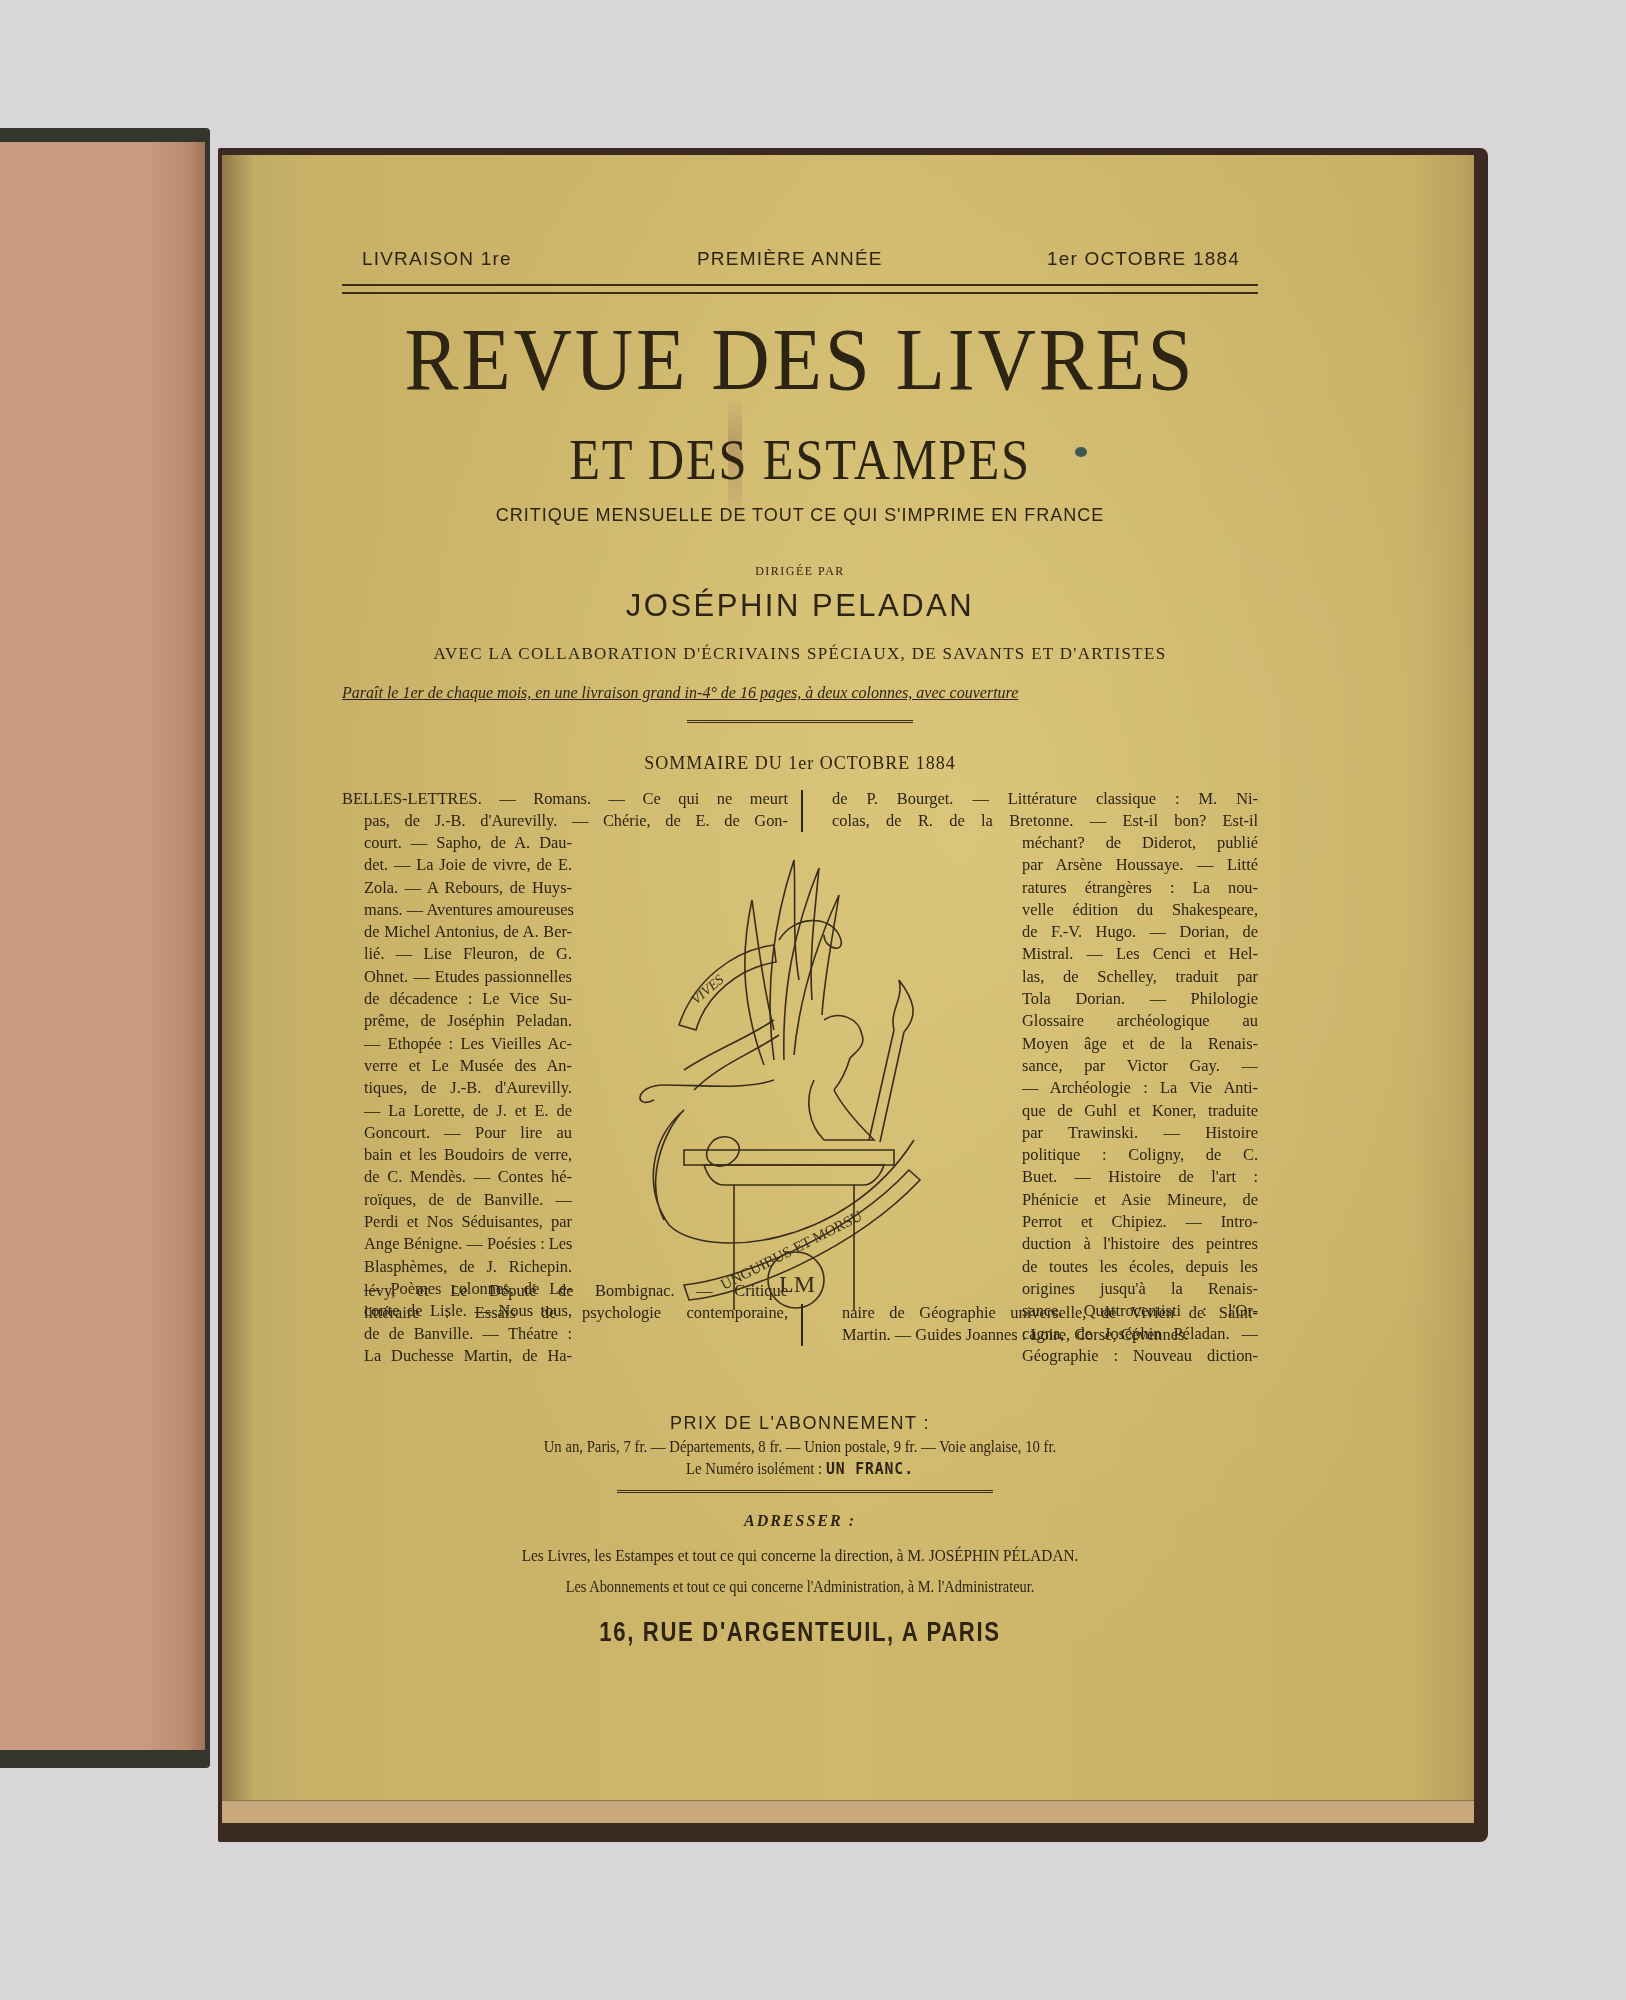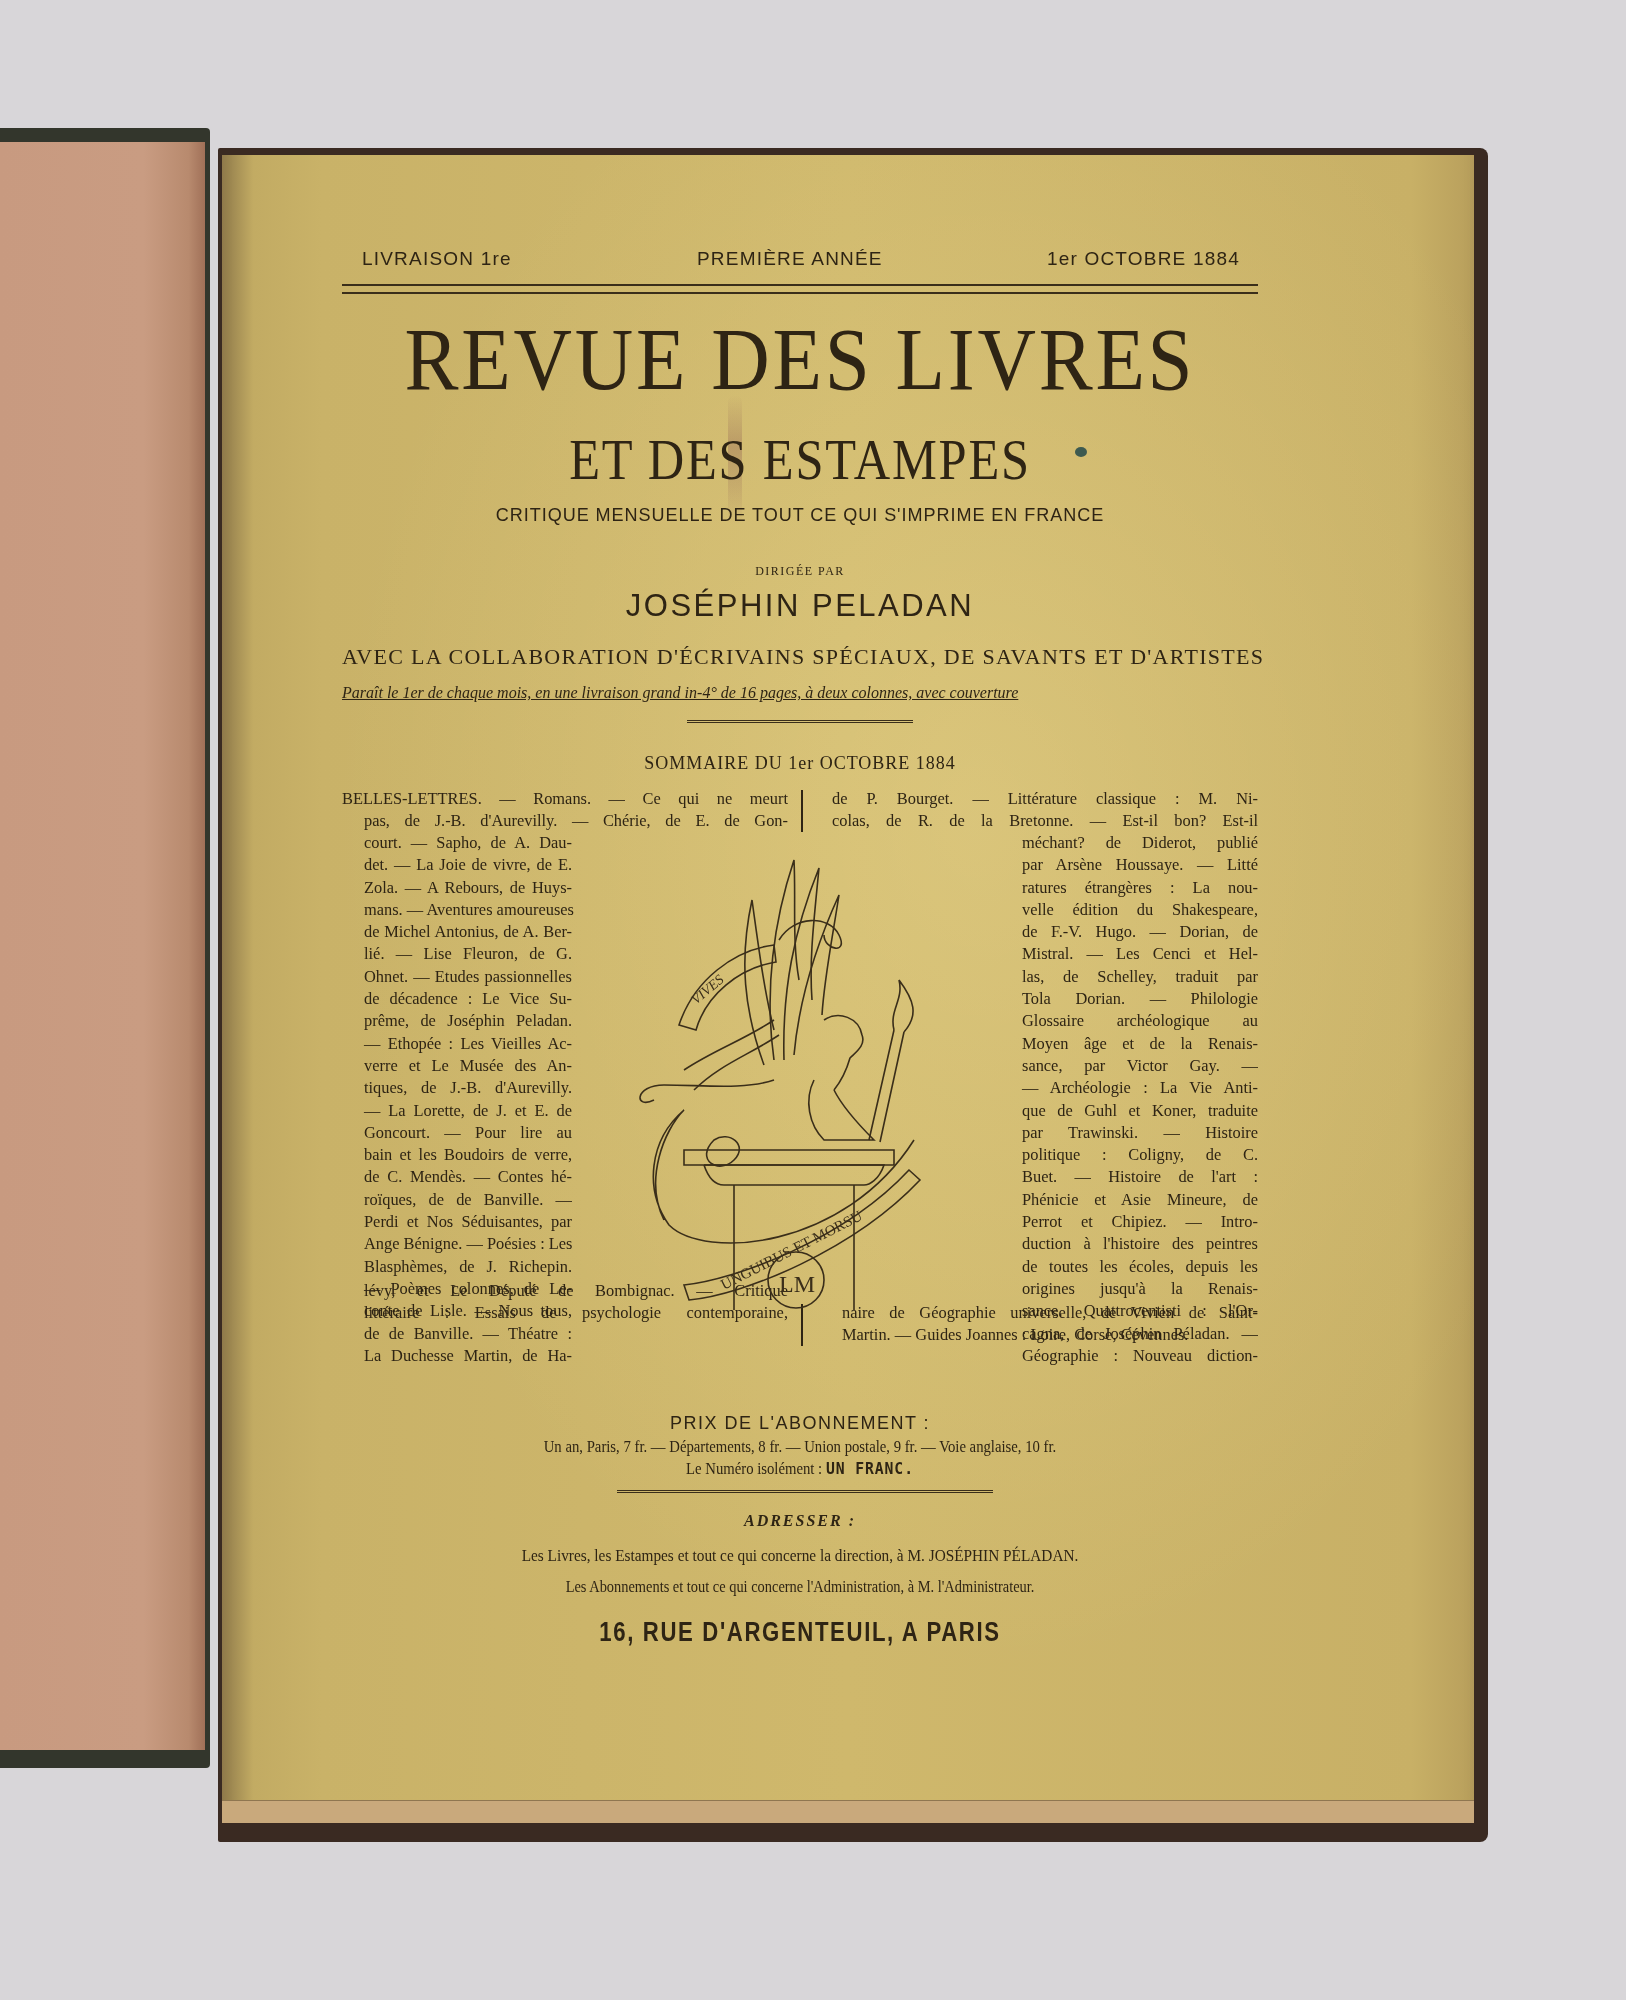--- a/index.html
+++ b/index.html
@@ -75,21 +75,21 @@
   .directed-by {
     position:absolute; top:324px; left:0; width:916px; text-align:center;
     font-size:12px; letter-spacing:1.5px; font-variant:small-caps;
   }
   .editor {
     position:absolute; top:348px; left:0; width:916px; text-align:center;
     font-family:"Liberation Sans", sans-serif; font-size:31px; letter-spacing:2.5px;
   }
   .collab {
     position:absolute; top:404px; left:0; width:916px; text-align:center;
-    font-size:22px; letter-spacing:1.3px; white-space:nowrap;
+    font-size:17px; letter-spacing:1.3px; white-space:nowrap;
   }
   .appears {
     position:absolute; top:444px; left:0; width:916px; text-align:left;
     font-size:16px; font-style:italic; white-space:nowrap;text-decoration:underline;
   }
   .wavy-rule {
     position:absolute; top:480px; left:345px; width:226px; height:4px;
     border-top:3px double #3a2e1a;
   }
   .summary-heading {

